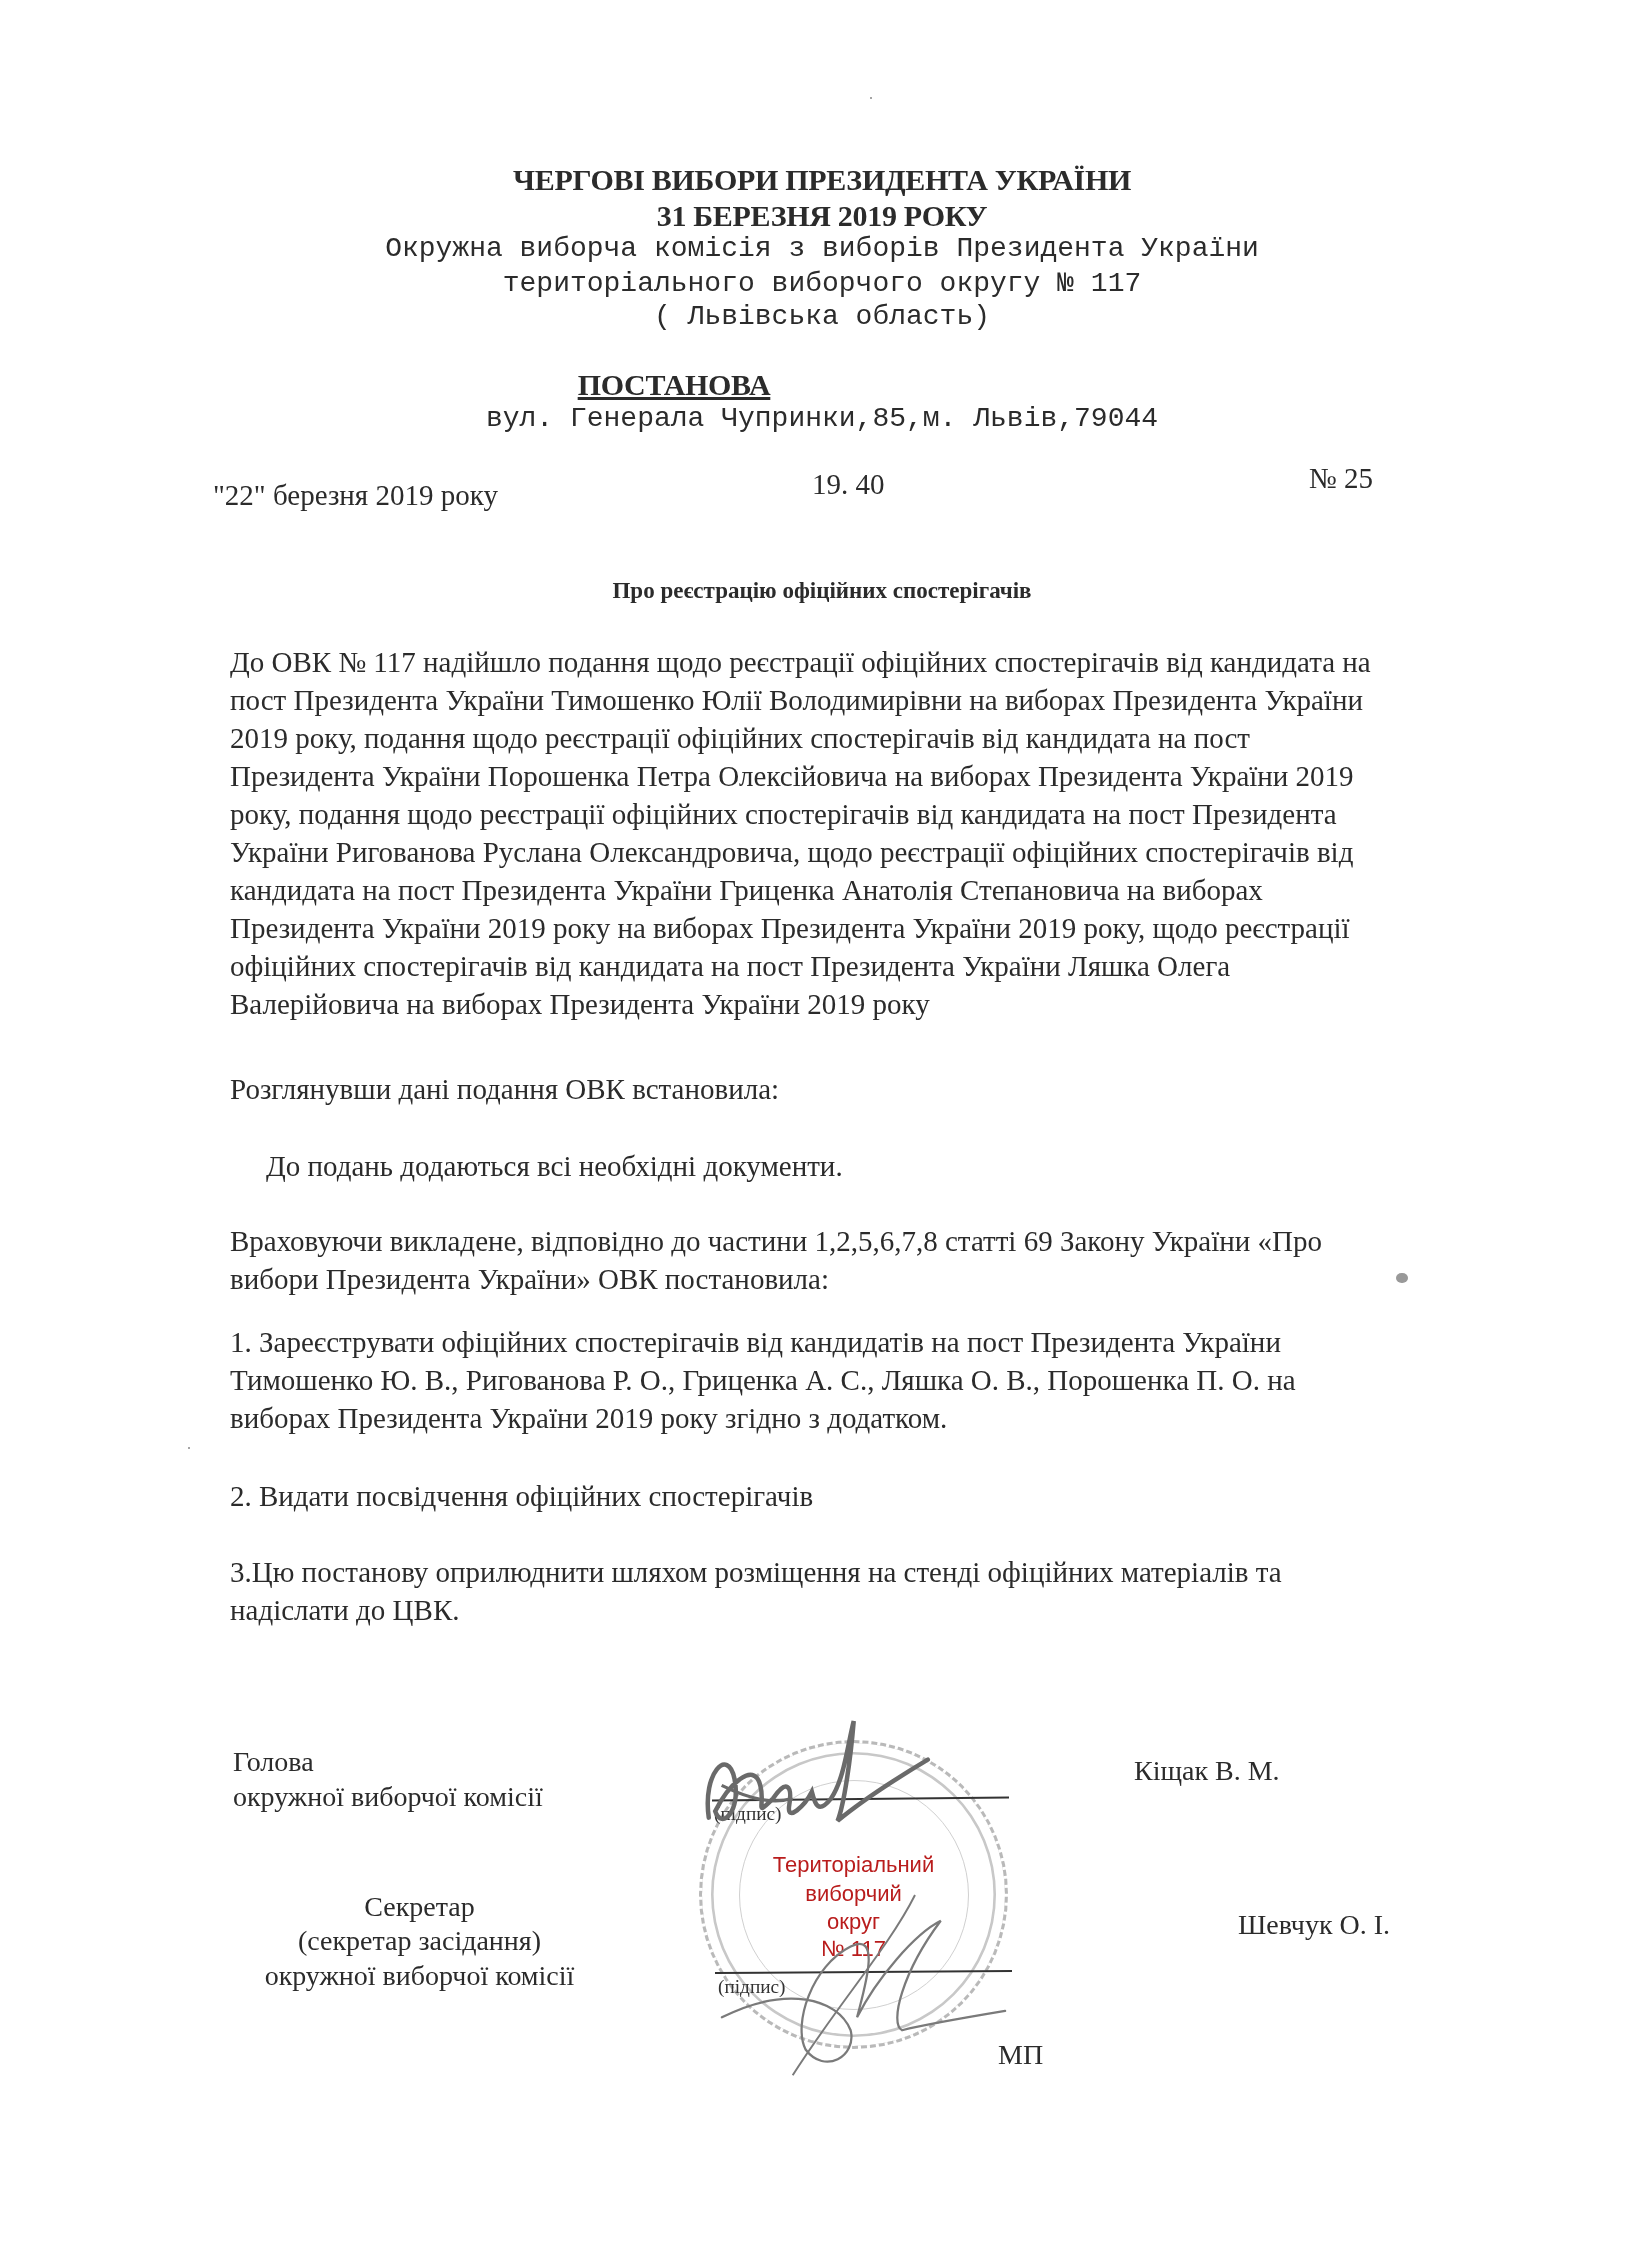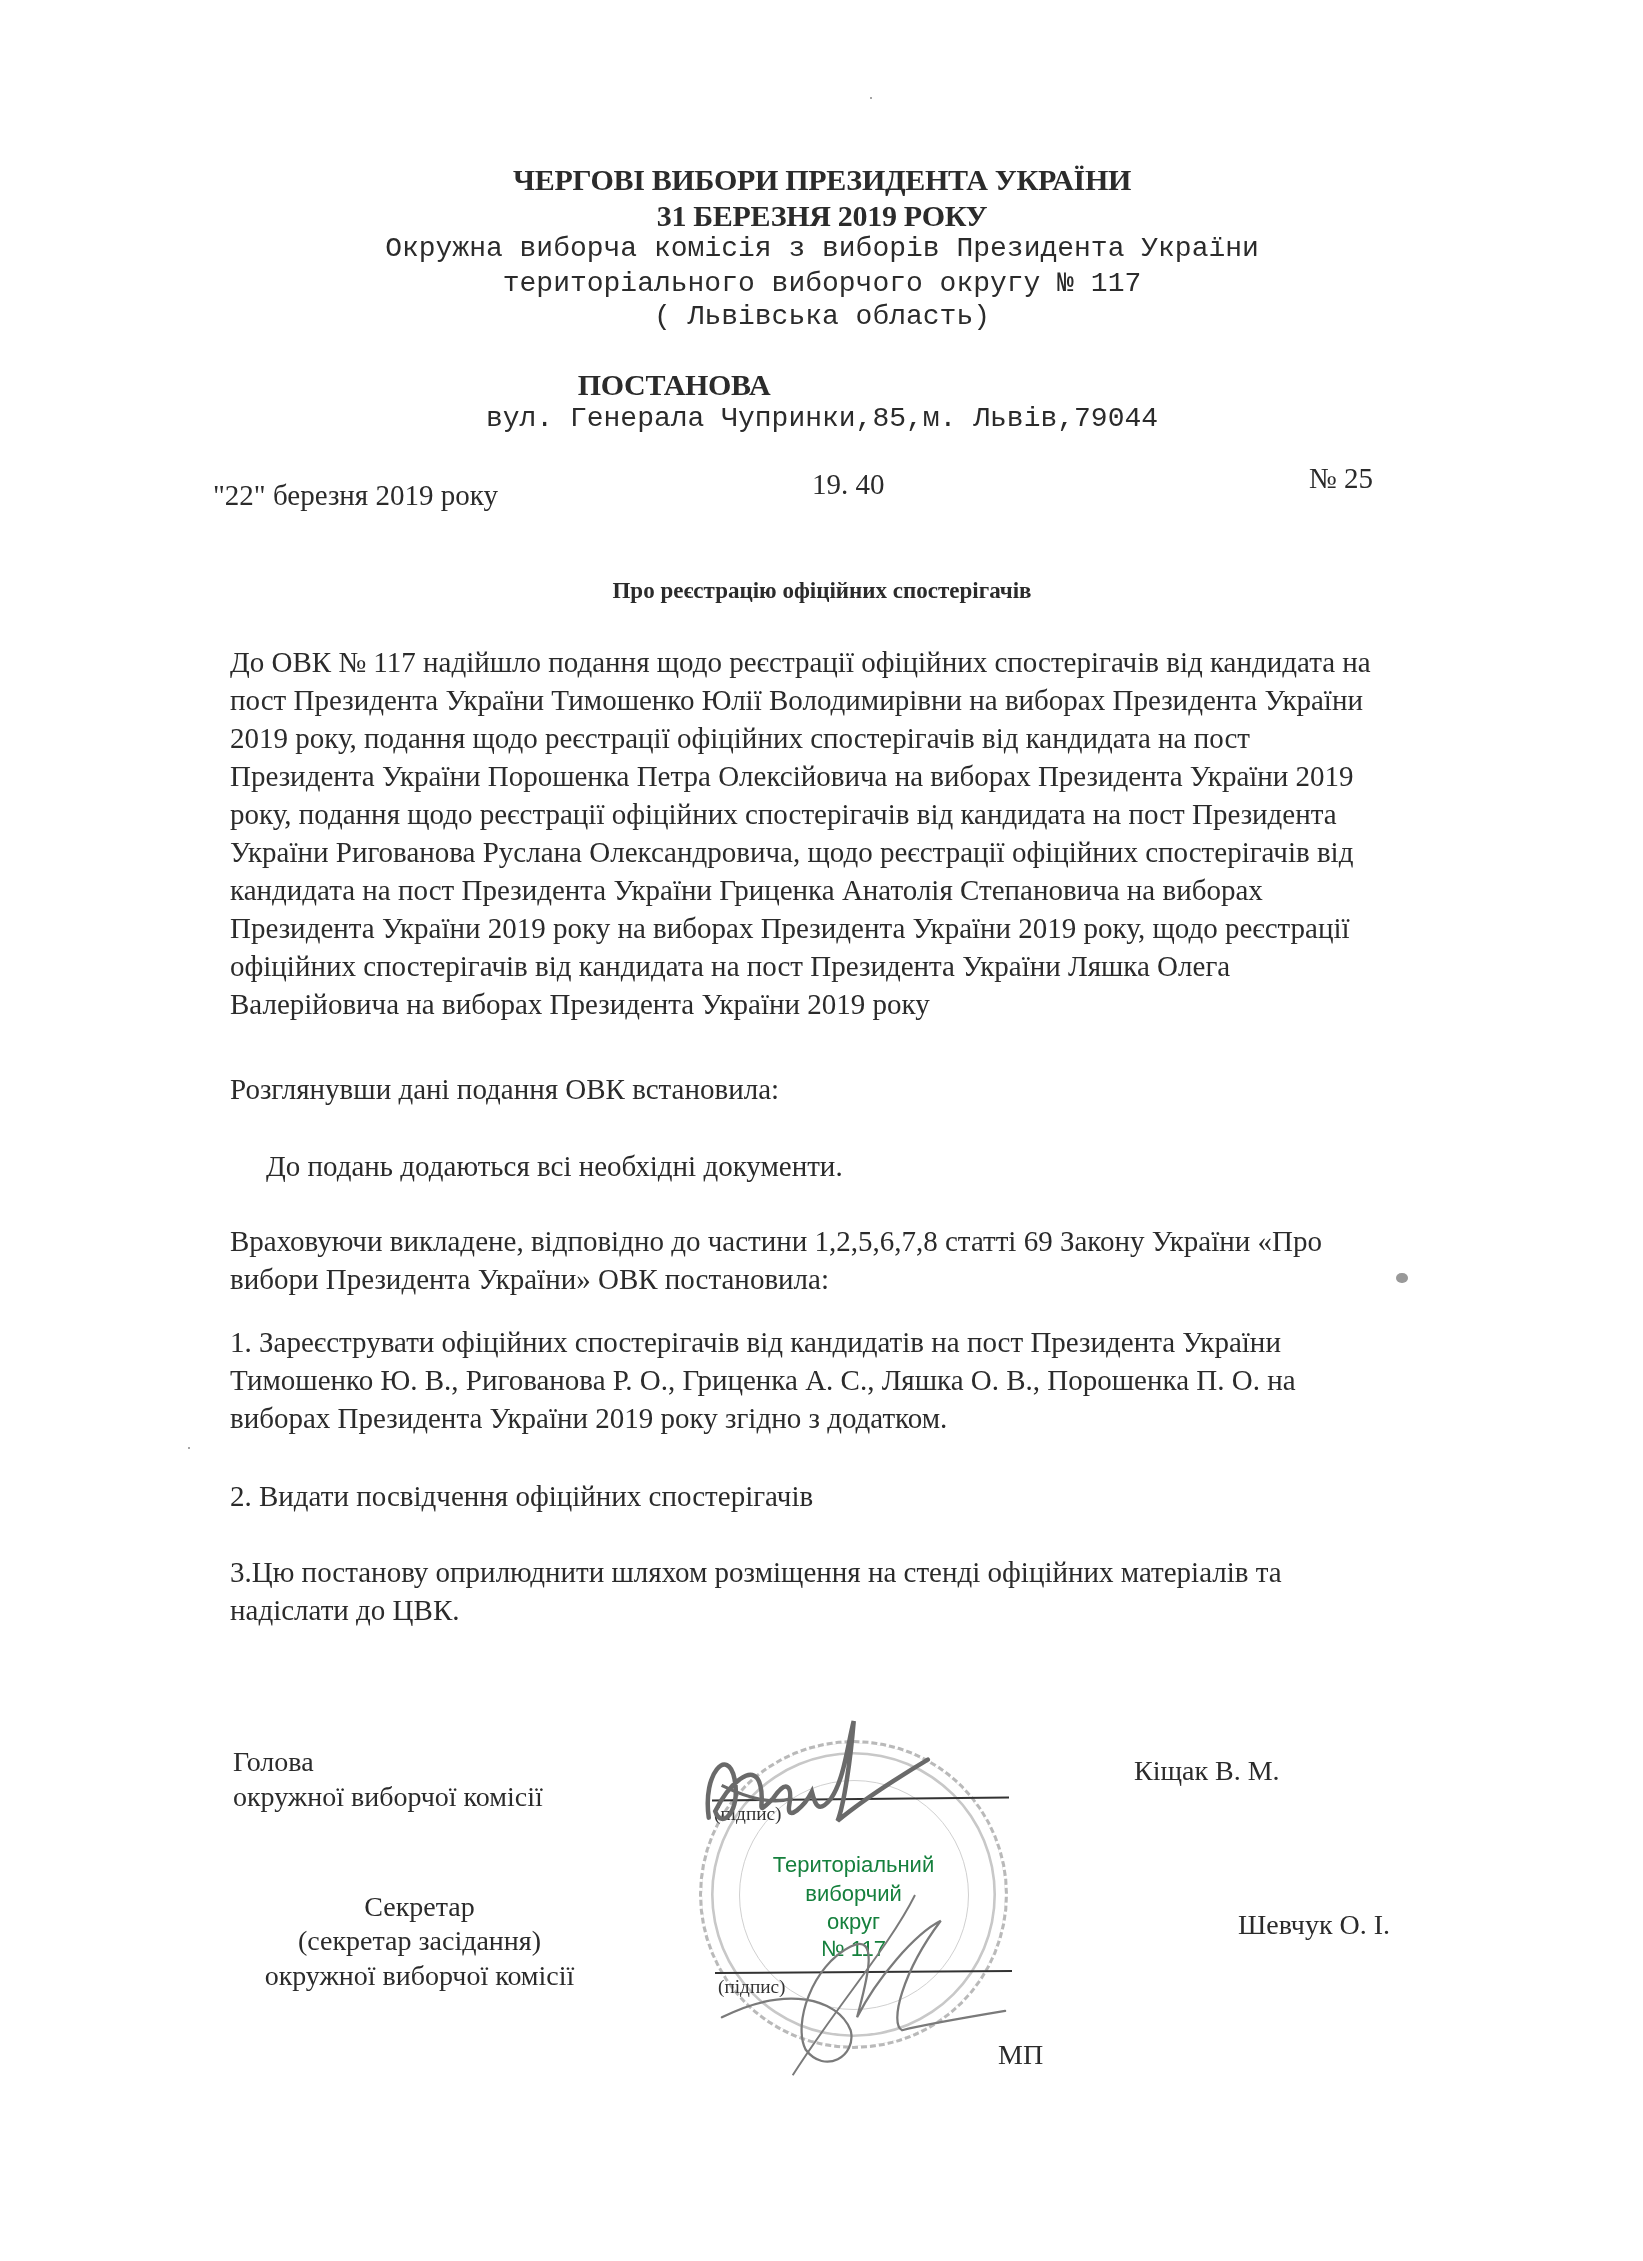--- a/index.html
+++ b/index.html
@@ -21,38 +21,38 @@
       border: 3.9px dashed #b9b9b9;
       box-shadow: inset 0 0 0 9px #ffffff, inset 0 0 0 11.6px #c8c8c8;
     }
     .stamp-inner {
       position: absolute; left: 37px; top: 37px; width: 228px; height: 228px;
       border-radius: 50%; border: 1.3px solid #d0d0d0;
     }
     .stamp-text {
       position: absolute; left: 0; width: 100%; text-align: center;
       font-family: "Liberation Sans", "DejaVu Sans", sans-serif;
-      font-size: 22px; line-height: 28px; color: #15803d;
+      font-size: 22px; line-height: 28px; color: #b91c1c;
     }
     .sig-line { position: absolute; height: 1.9px; background: #333; }
     .sig-caption { position: absolute; font-size: 19.3px; color: #333; }
     .signature { position: absolute; }
     .speck { position: absolute; background: #888; border-radius: 50%; }
   </style>
 </head>
 <body>
 
 <div class="abs center hdr-bold" style="left:0; width:1644px; top:161px;">ЧЕРГОВІ ВИБОРИ ПРЕЗИДЕНТА УКРАЇНИ</div>
 <div class="abs center hdr-bold" style="left:0; width:1644px; top:197px;">31 БЕРЕЗНЯ 2019 РОКУ</div>
 
 <div class="abs center hdr-norm" style="left:0; width:1644px; top:231px;">Окружна виборча комісія з виборів Президента України</div>
 <div class="abs center hdr-norm" style="left:0; width:1644px; top:266px;">територіального виборчого округу №  117</div>
 <div class="abs center hdr-norm" style="left:0; width:1644px; top:299px;">( Львівська область)</div>
 
-<div class="abs center hdr-bold" style="left:0; width:1348px; top:366px;">ПОСТАНОВА</div>
+<div class="abs center hdr-bold" style="left:0; width:1348px; top:366px;text-decoration:underline;">ПОСТАНОВА</div>
 <div class="abs center hdr-norm" style="left:0; width:1644px; top:401px;">вул. Генерала Чупринки,85,м. Львів,79044</div>
 
 <div class="abs body-text" style="left:213px; top:476px;">"22" березня 2019 року</div>
 <div class="abs body-text" style="left:812px; top:465px;">19. 40</div>
 <div class="abs body-text" style="left:1309px; top:459px;">№ 25</div>
 
 <div class="abs center" style="left:0; width:1644px; top:572px; font-weight:bold; font-size:23px; line-height:37px;">Про реєстрацію офіційних спостерігачів</div>
 
 <div class="para" style="top:643px;font-family:Liberation Serif, serif;">
   <div>До ОВК № 117 надійшло подання щодо реєстрації офіційних спостерігачів від кандидата на</div>

